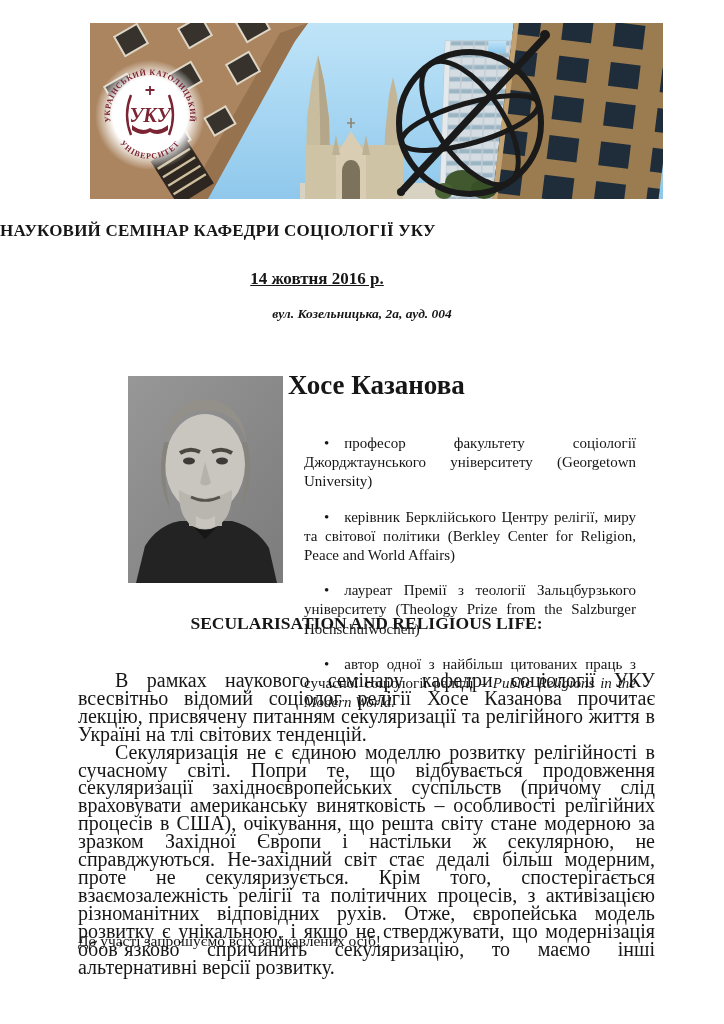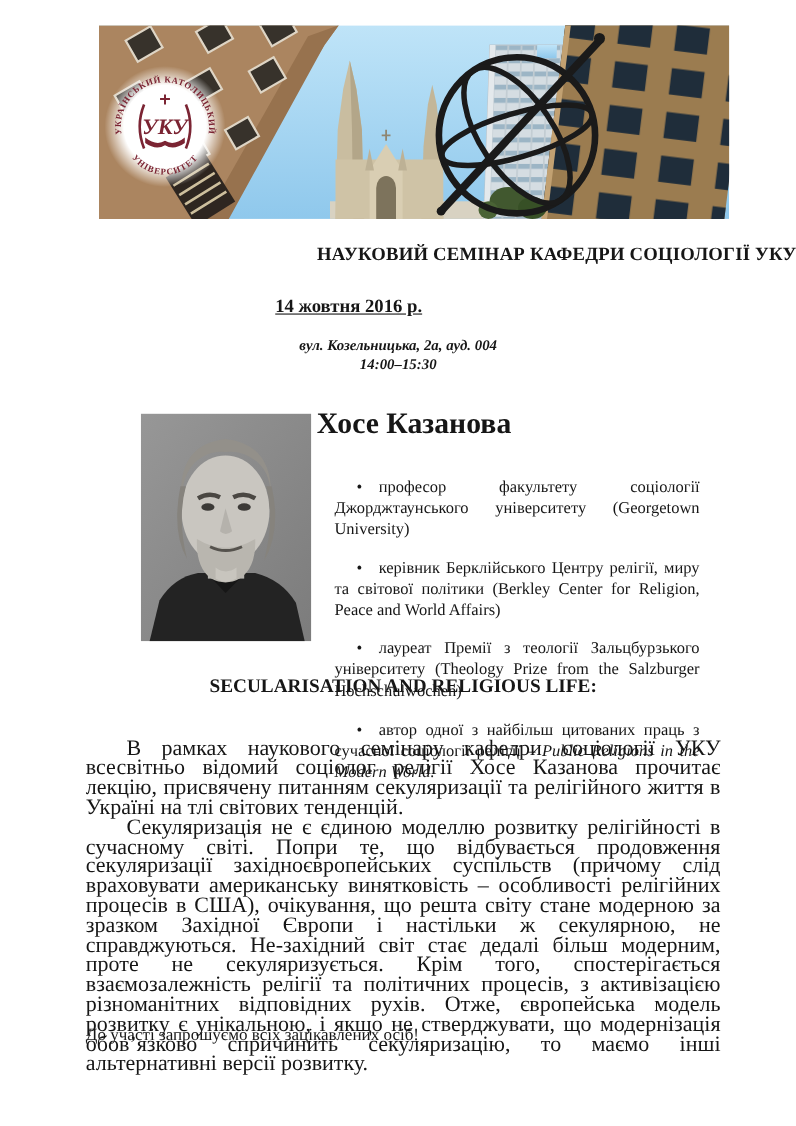--- a/index.html
+++ b/index.html
@@ -5,21 +5,21 @@
   html,body { margin:0; padding:0; background:#ffffff; }
   .page {
     position:relative; width:724px; height:1024px; background:#ffffff;
     font-family:"Liberation Serif", serif; color:#161616; overflow:hidden;
   }
   .abs { position:absolute; }
 
   .header-photo { left:90px; top:23px; width:573px; height:176px; overflow:hidden; }
   .header-photo svg { display:block; }
 
-  .seminar-title { left:0; top:221px; width:724px; text-align:right;
+  .seminar-title { left:0; top:221px; width:724px; text-align:left;
     font-size:17px; font-weight:bold; letter-spacing:0.2px; }
   .seminar-date  { left:0; top:269px; width:634px; text-align:center;
     font-size:17px; font-weight:bold; text-decoration:underline; }
   .seminar-addr  { left:0; top:306px; width:724px; text-align:center;
     font-size:13.5px; font-weight:bold; font-style:italic; }
   .seminar-time  { left:0; top:323px; width:724px; text-align:center;
     font-size:13.5px; font-weight:bold; font-style:italic; }
 
   .portrait { left:128px; top:376px; width:155px; height:207px; }
   .portrait svg { display:block; }
@@ -147,21 +147,20 @@
           <text x="60" y="99" font-size="20" font-style="italic" text-anchor="middle">УКУ</text>
           <path d="M42,102 Q52,110 60,105 Q68,110 78,102 L78,107 Q68,114 60,109 Q52,114 42,107 Z"></path>
         </g>
       </g>
     </svg>
   </div>
 
   <div class="abs seminar-title">НАУКОВИЙ СЕМІНАР КАФЕДРИ СОЦІОЛОГІЇ УКУ</div>
   <div class="abs seminar-date">14 жовтня 2016 р.</div>
   <div class="abs seminar-addr">вул. Козельницька, 2а, ауд. 004</div>
-  <div class="abs seminar-time">14:00–15:30</div>
 
   <div class="abs portrait">
     <svg width="155" height="207" viewBox="0 0 155 207">
       <defs>
         <linearGradient id="pbg" x1="0" y1="0" x2="1" y2="1">
           <stop offset="0" stop-color="#979797"></stop>
             <stop offset="1" stop-color="#7c7c7c"></stop>
         </linearGradient>
       </defs>
       <rect width="155" height="207" fill="url(#pbg)"></rect>

